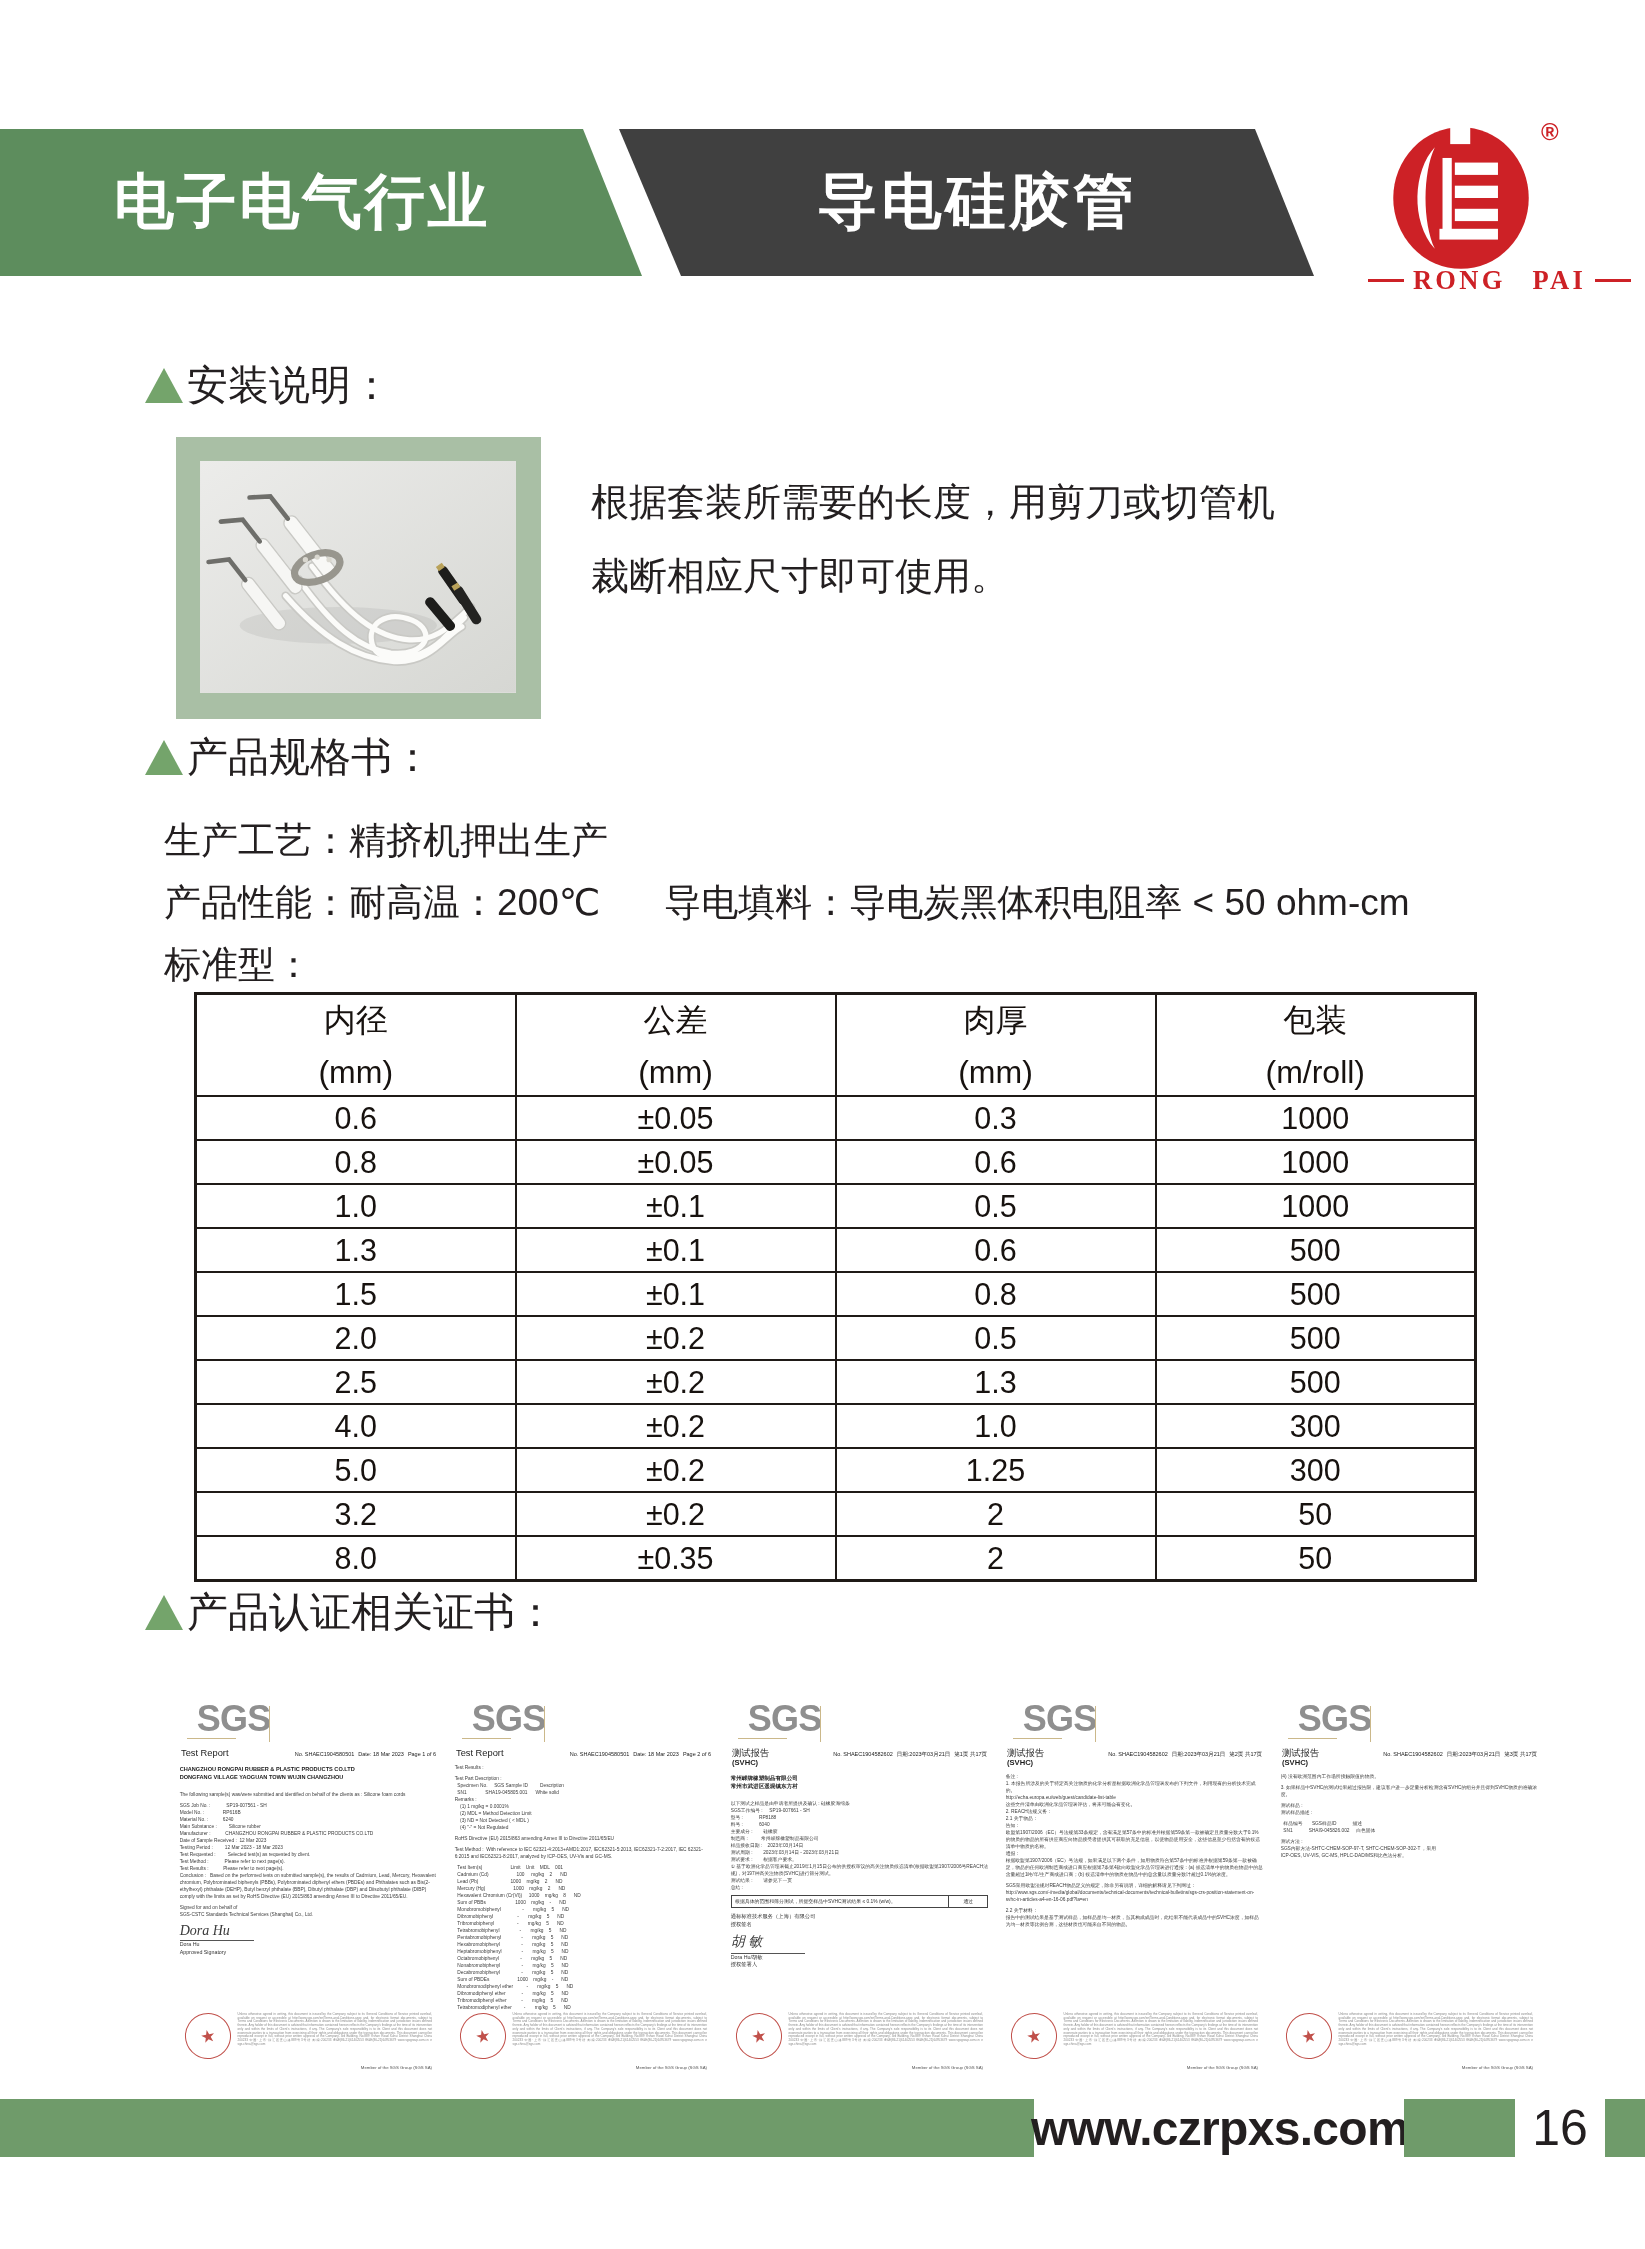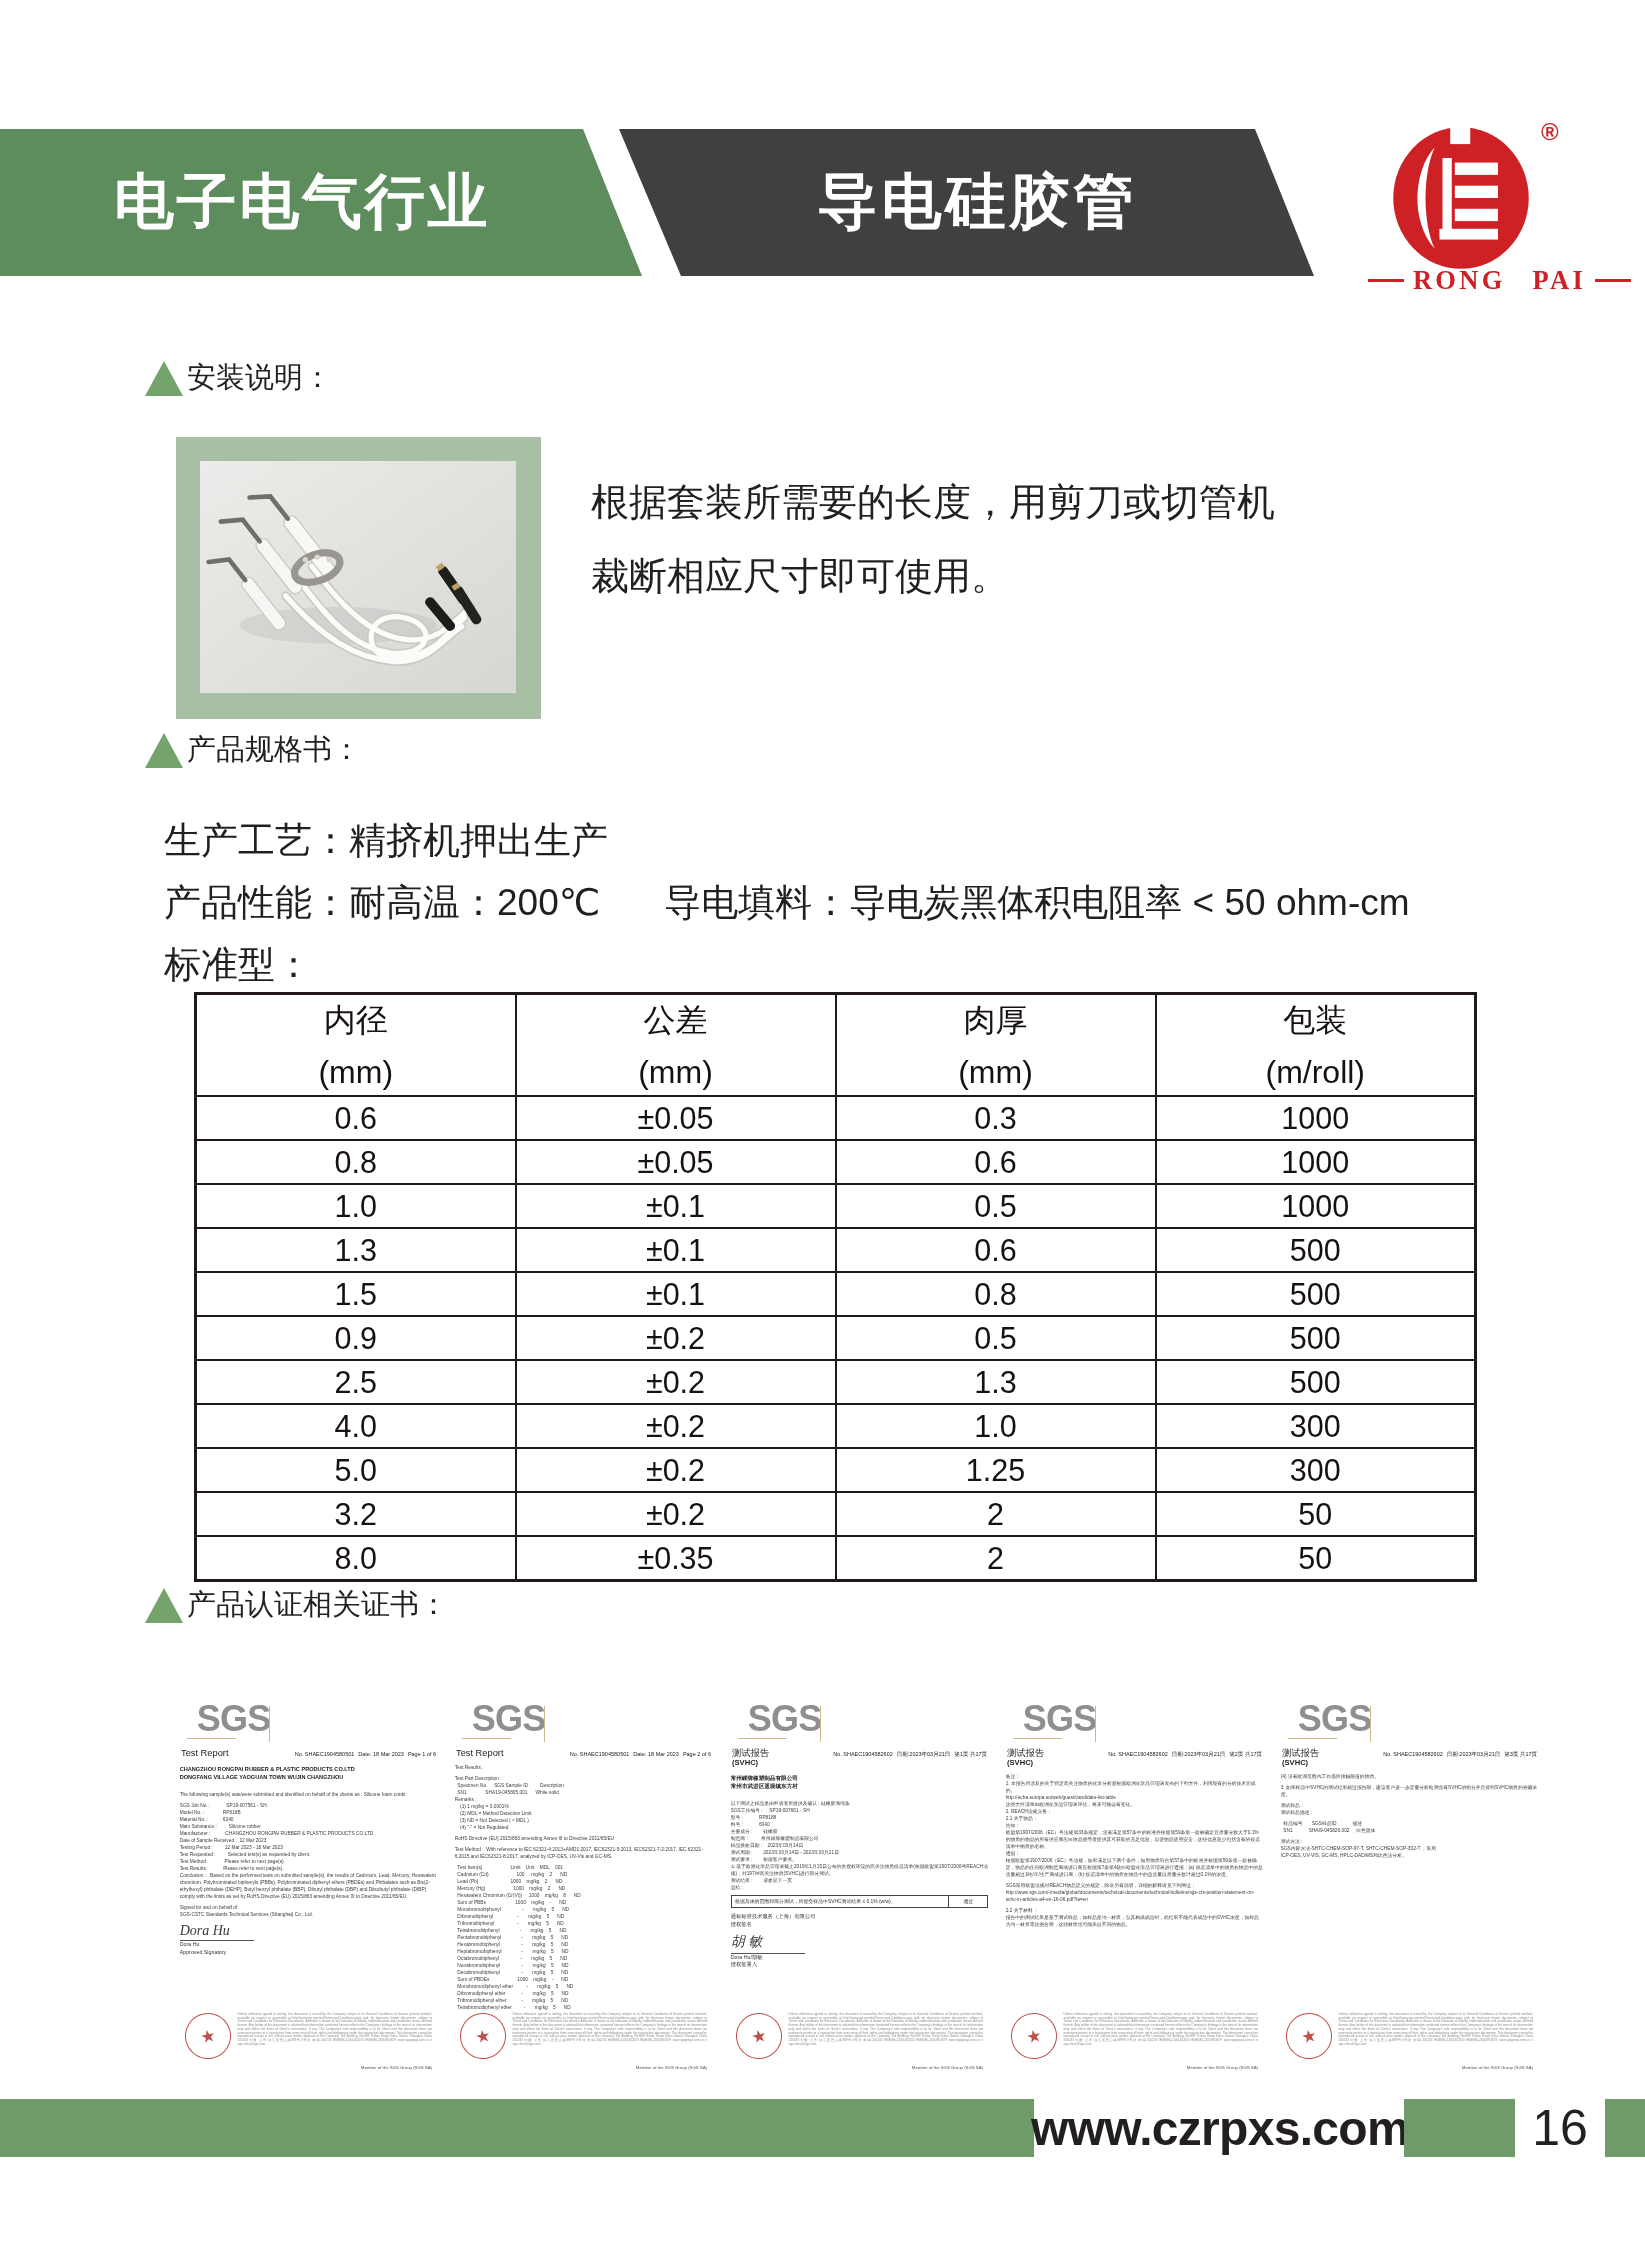--- a/index.html
+++ b/index.html
@@ -21,21 +21,21 @@
   
   .logo-badge{position:absolute;left:1374px;top:118px;width:252px;height:189px;}
   .logo-circle{position:absolute;left:10px;top:2.7px;width:154px;height:154px;}
   .logo-reg{position:absolute;left:167px;top:0px;font-size:24px;font-weight:700;color:#cd2126;}
   .logo-brandrow{position:absolute;left:-37px;top:147px;width:325px;display:flex;align-items:center;justify-content:center;gap:9.3px;}
   .logo-dash{width:36px;height:2.7px;background:#cd2126;}
   .logo-brand{font-family:"Liberation Serif","DejaVu Serif",serif;font-size:26.5px;font-weight:700;
               color:#cd2126;letter-spacing:3.3px;word-spacing:17px;white-space:nowrap;}
 
   
-  .sec-title{position:absolute;left:145px;display:flex;align-items:center;font-size:29px;color:#231f20;}
+  .sec-title{position:absolute;left:145px;display:flex;align-items:center;font-size:41px;color:#231f20;}
   .tri{width:0;height:0;border-left:19px solid transparent;border-right:19px solid transparent;
        border-bottom:35px solid #74a46b;margin-right:4px;}
 
   
   .photo-frame{position:absolute;left:176px;top:437px;width:365px;height:282px;background:#a9bfa5;}
   .photo-inner{position:absolute;left:24px;top:24px;right:25px;bottom:26.5px;background:#e2e2e0;overflow:hidden;}
   .photo-inner svg{display:block;width:100%;height:100%;}
   .install-text{position:absolute;left:591px;top:465px;font-size:38px;line-height:74px;color:#231f20;}
 
   
@@ -247,21 +247,21 @@
           <td>0.6</td>
           <td>500</td>
         </tr>
         <tr>
           <td>1.5</td>
           <td>±0.1</td>
           <td>0.8</td>
           <td>500</td>
         </tr>
         <tr>
-          <td>0.9</td>
+          <td>2.0</td>
           <td>±0.2</td>
           <td>0.5</td>
           <td>500</td>
         </tr>
         <tr>
           <td>2.5</td>
           <td>±0.2</td>
           <td>1.3</td>
           <td>500</td>
         </tr>

